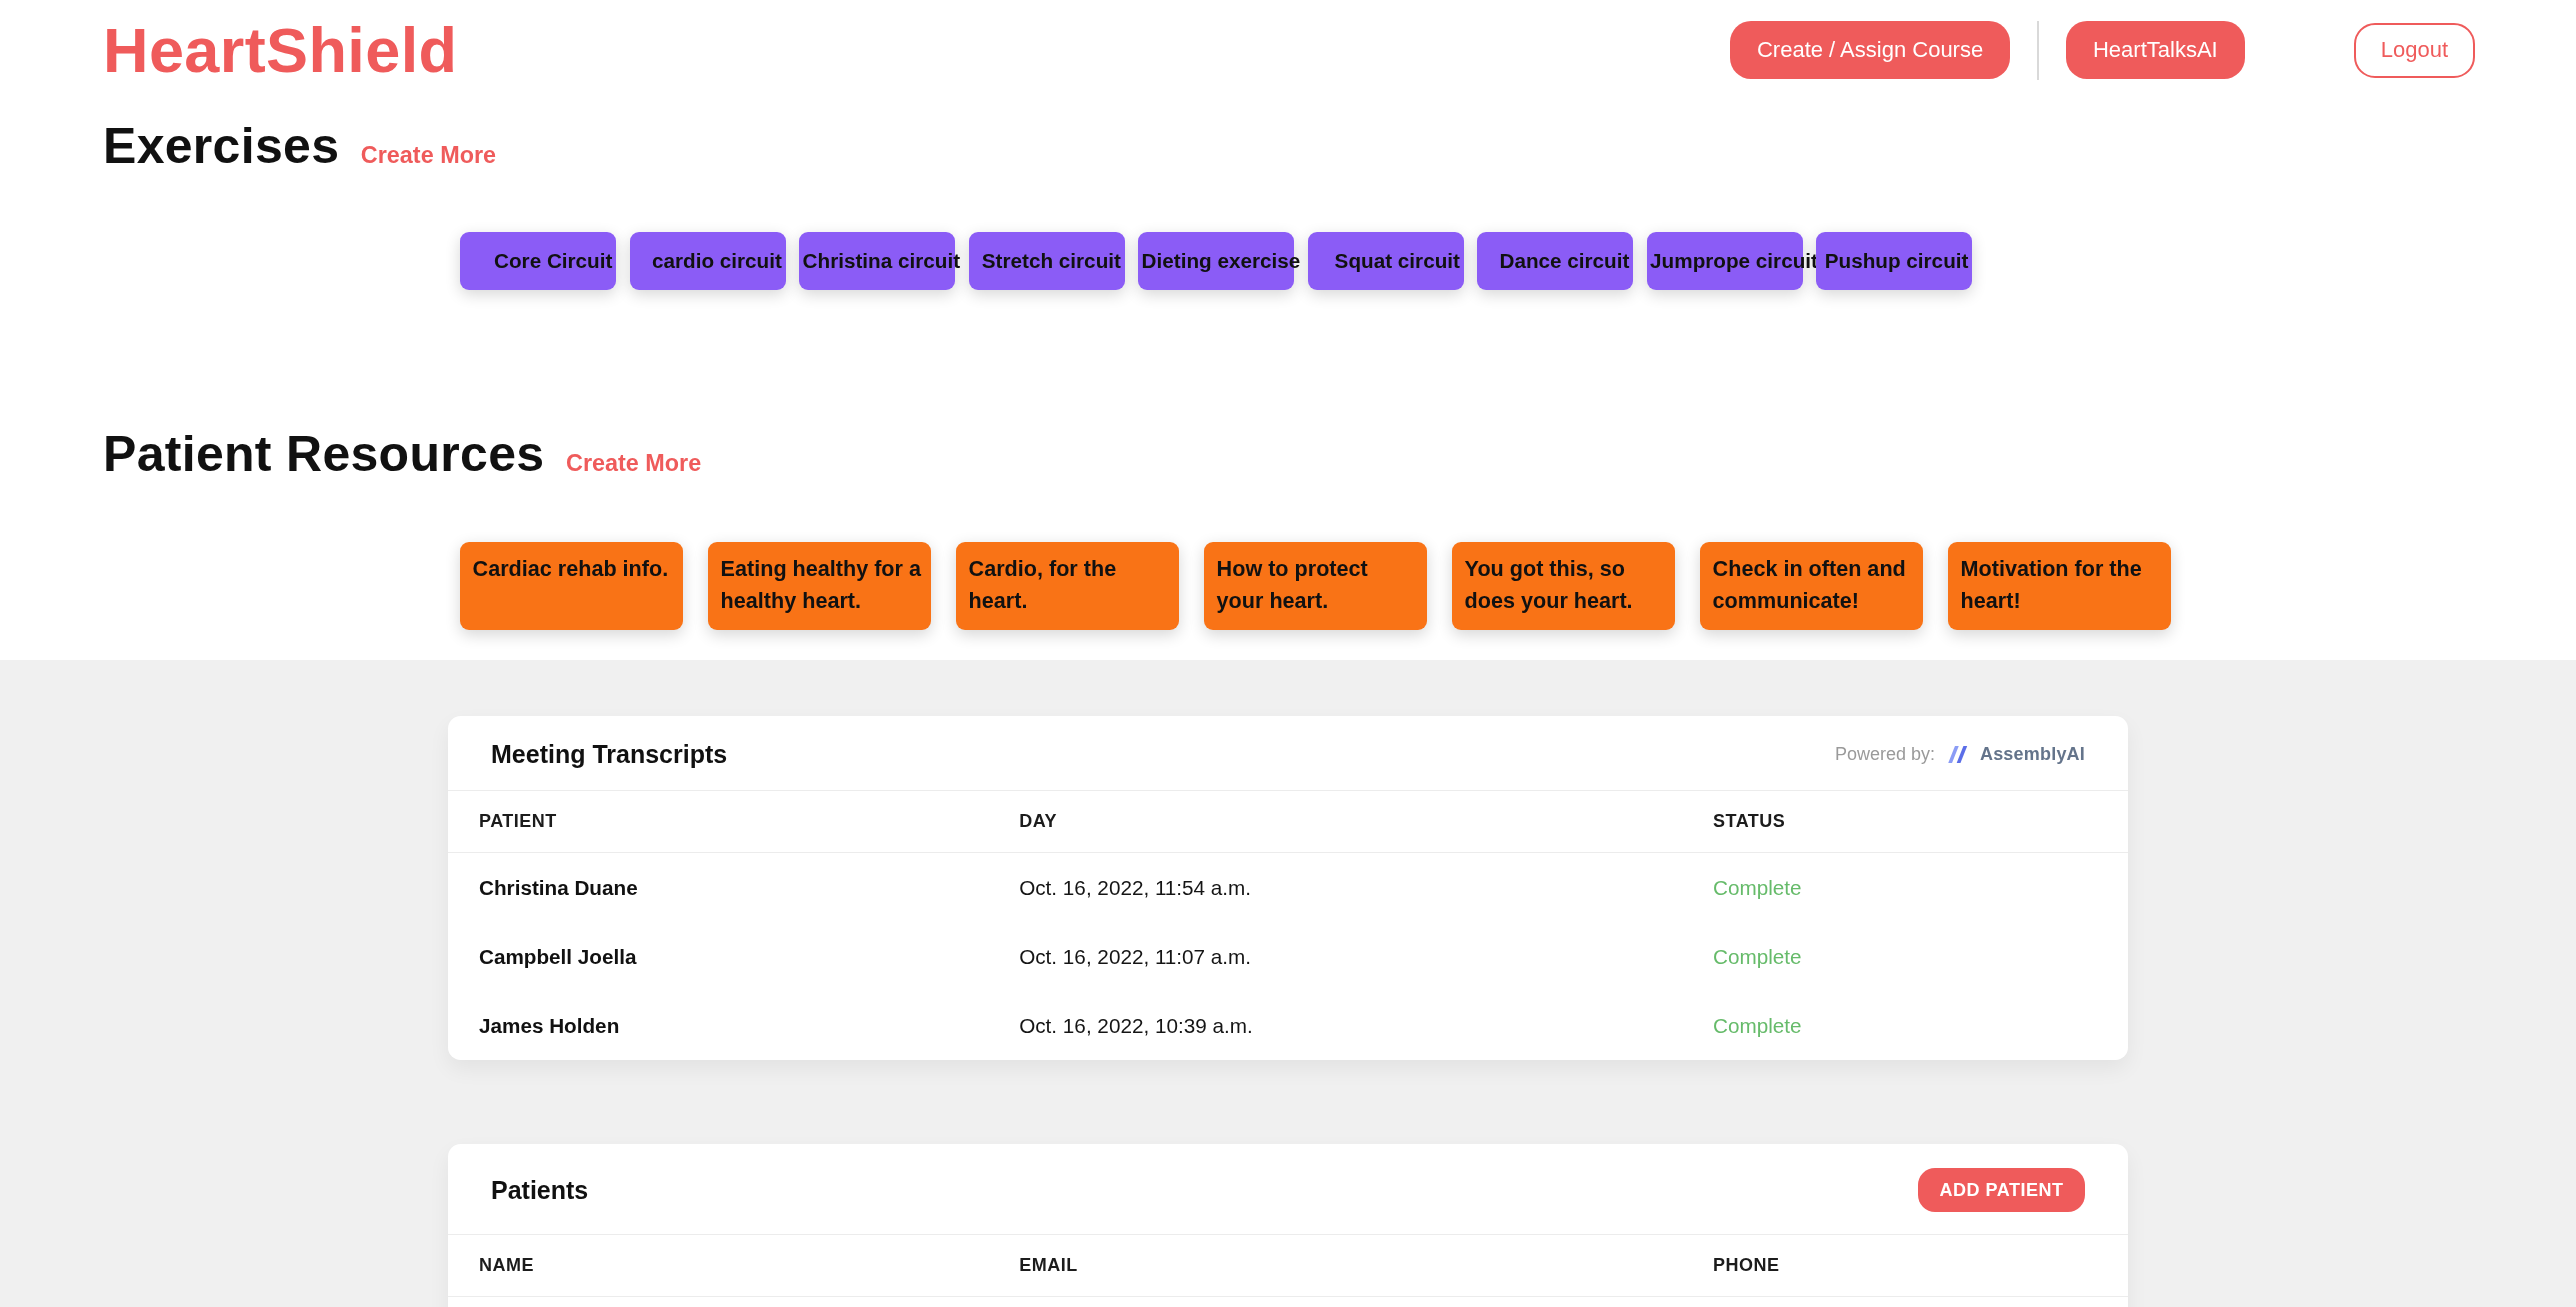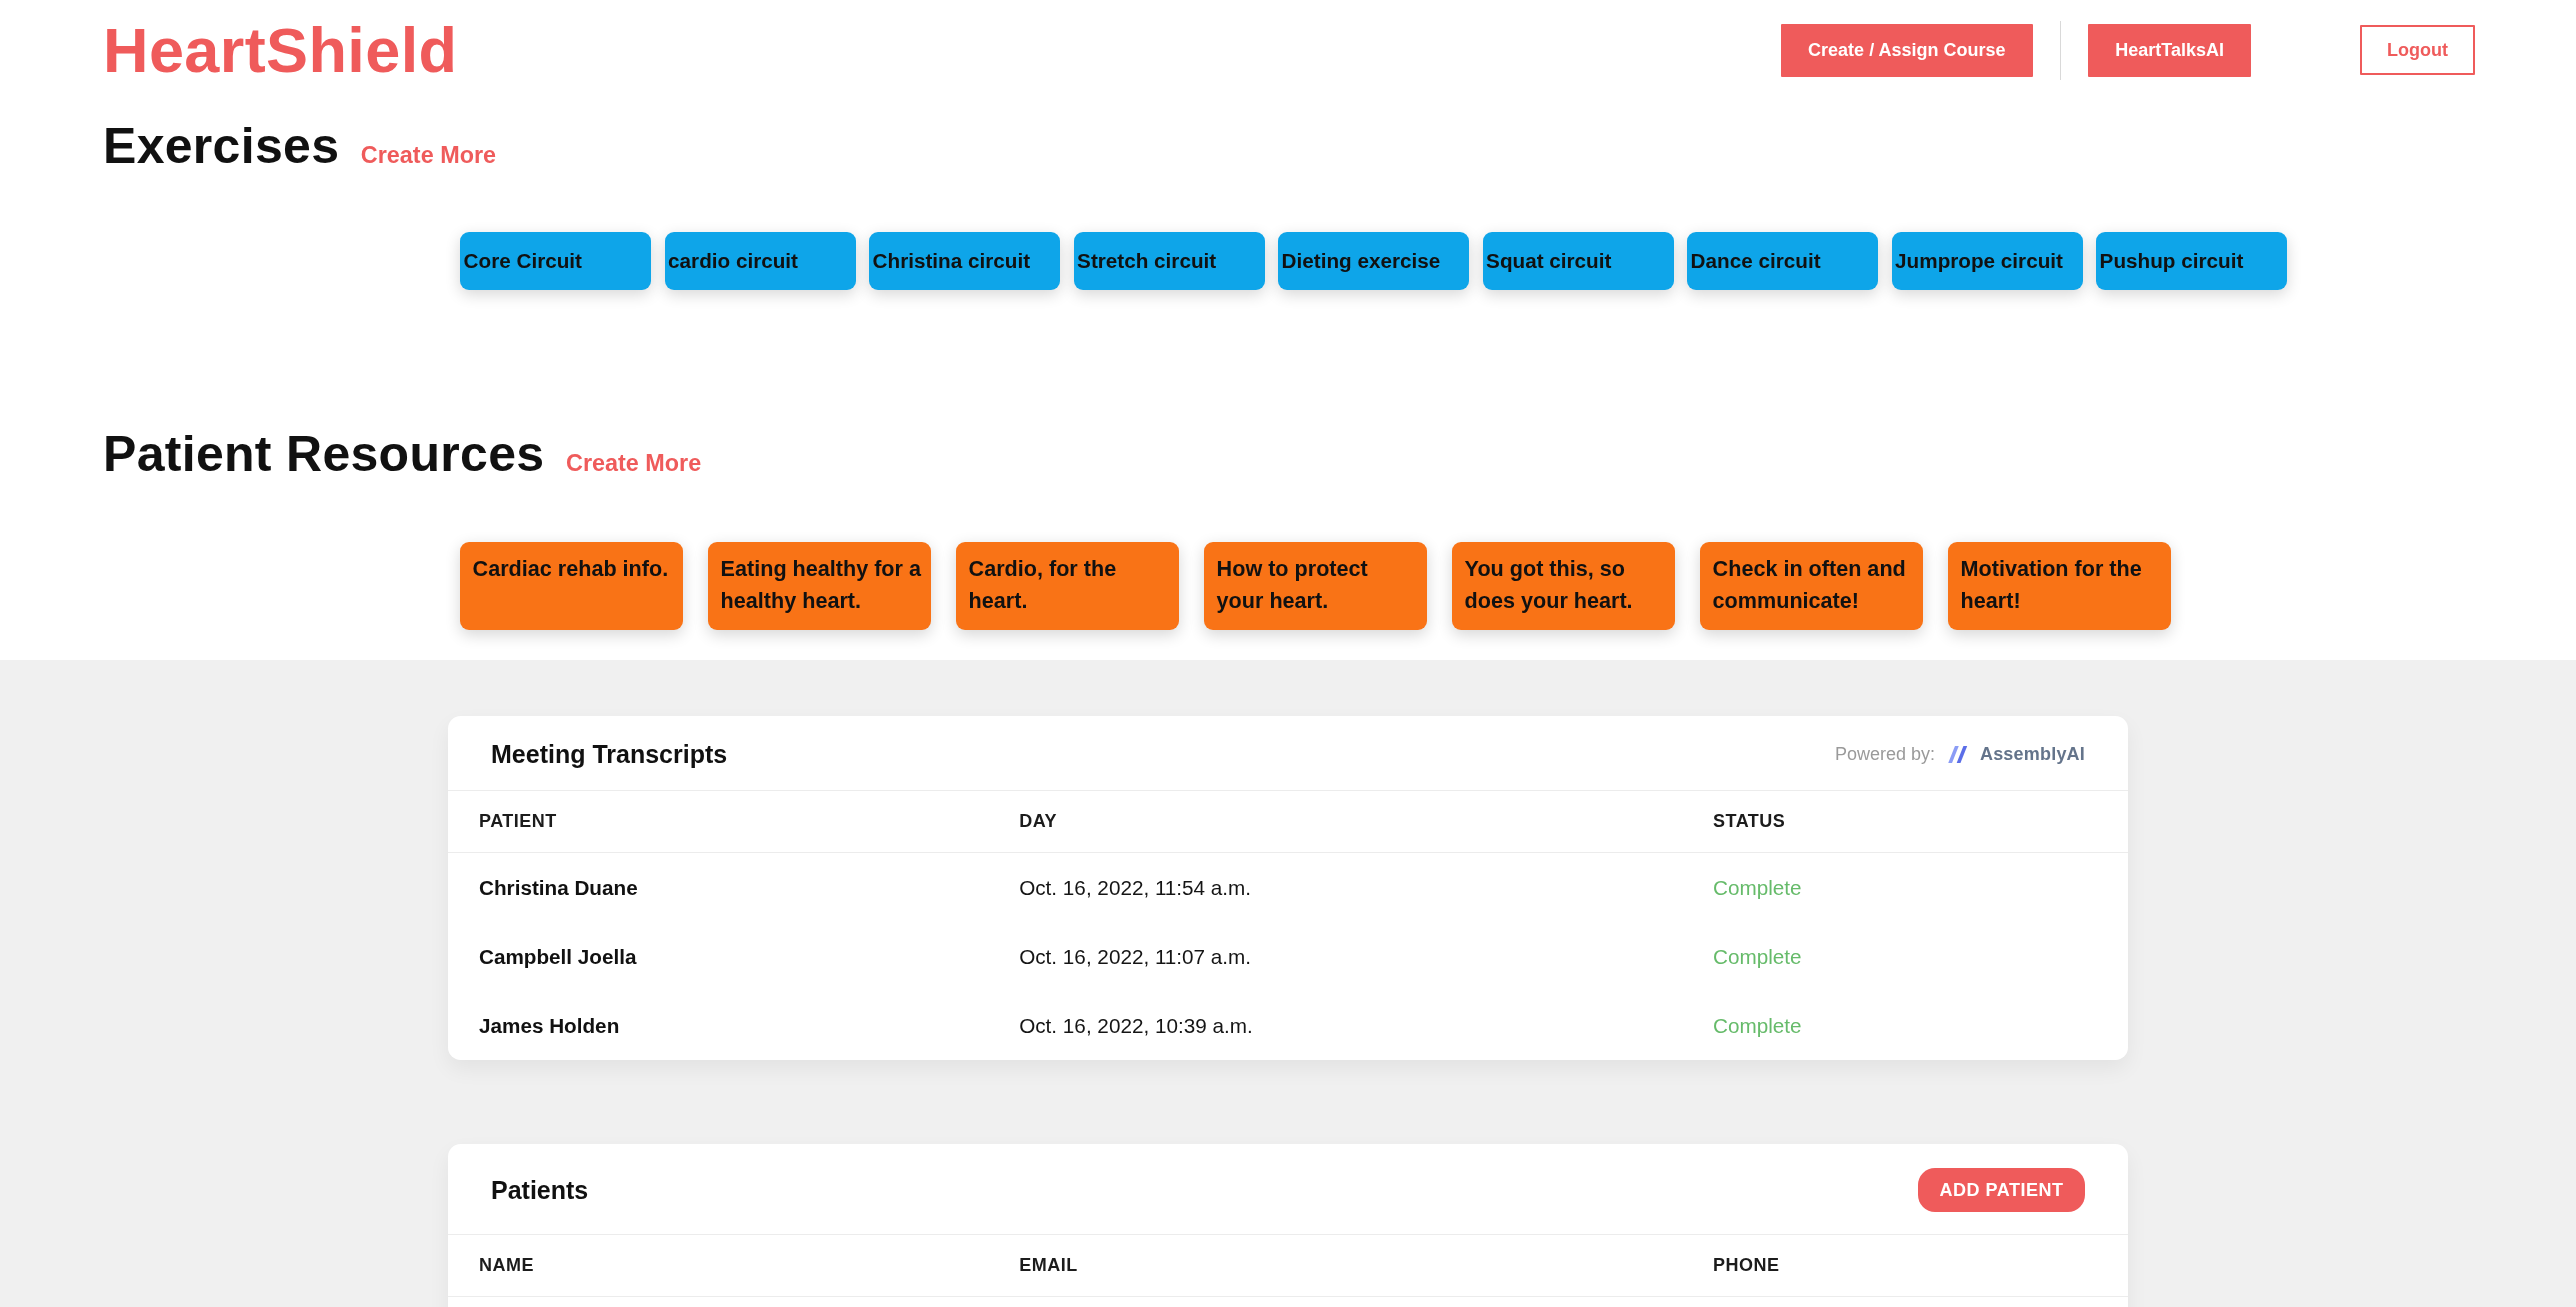--- a/index.html
+++ b/index.html
@@ -15,39 +15,39 @@
     background:#ffffff;
     color:var(--ink);
   }
   
   .header{
     display:flex;align-items:center;justify-content:space-between;
     padding:14.4px 101px 0 103px;height:86px;
   }
   .logo{font-size:63px;font-weight:800;color:var(--accent);letter-spacing:0.4px;}
   .header-actions{display:flex;align-items:center;gap:27px;}
-  .btn{border:none;cursor:pointer;font-family:inherit;font-weight:700;font-size:18px;border-radius:1px;white-space:nowrap;}
+  .btn{border:none;cursor:pointer;font-family:inherit;font-weight:400;font-size:22px;border-radius:21px;white-space:nowrap;}
   .btn-filled{background:var(--accent);color:#fff;padding:16px 27px;}
   .hdr-divider{width:1.8px;height:59px;background:#d9d9d9;}
   .btn-outline{background:#fff;color:var(--accent);border:2.7px solid var(--accent);padding:12.6px 25px;margin-left:17px;}
   .logout-gap{width:38px;}
   
   .section-heading{display:flex;align-items:baseline;gap:21.6px;padding-left:103px;}
   .section-heading.exercises{margin-top:30.5px;}
   .section-heading.resources{margin-top:135px;}
   .section-title{font-size:50px;font-weight:800;color:var(--ink);letter-spacing:0.3px;}
   .create-more{font-size:23.4px;font-weight:700;color:var(--accent);cursor:pointer;text-decoration:none;}
   
   .card-row{display:flex;align-items:flex-start;padding-left:460px;margin-top:57px;}
   .card-row.exercise-row{gap:13.5px;}
   .card-row.resource-row{gap:25px;margin-top:59px;}
   .pill-card{
-    width:191px;background:#0ea5e9;border-radius:9px;
+    width:156px;background:#8b5cf6;border-radius:9px;
     box-shadow:0 4.5px 14.4px rgba(0,0,0,.16);
-    padding:17px 3.6px;text-align:left;
+    padding:17px 3.6px;text-align:right;
     font-size:20.7px;font-weight:700;white-space:nowrap;cursor:pointer;
   }
   .resource-card{
     width:223px;height:88px;background:#f97316;border-radius:9px;
     box-shadow:0 4.5px 14.4px rgba(0,0,0,.16);
     padding:11.7px 7.2px 0 12.6px;
     font-size:21.6px;font-weight:700;line-height:32px;cursor:pointer;
   }
   
   .lower{background:var(--section-bg);margin-top:30px;padding:56px 0 108px;min-height:683px;}

